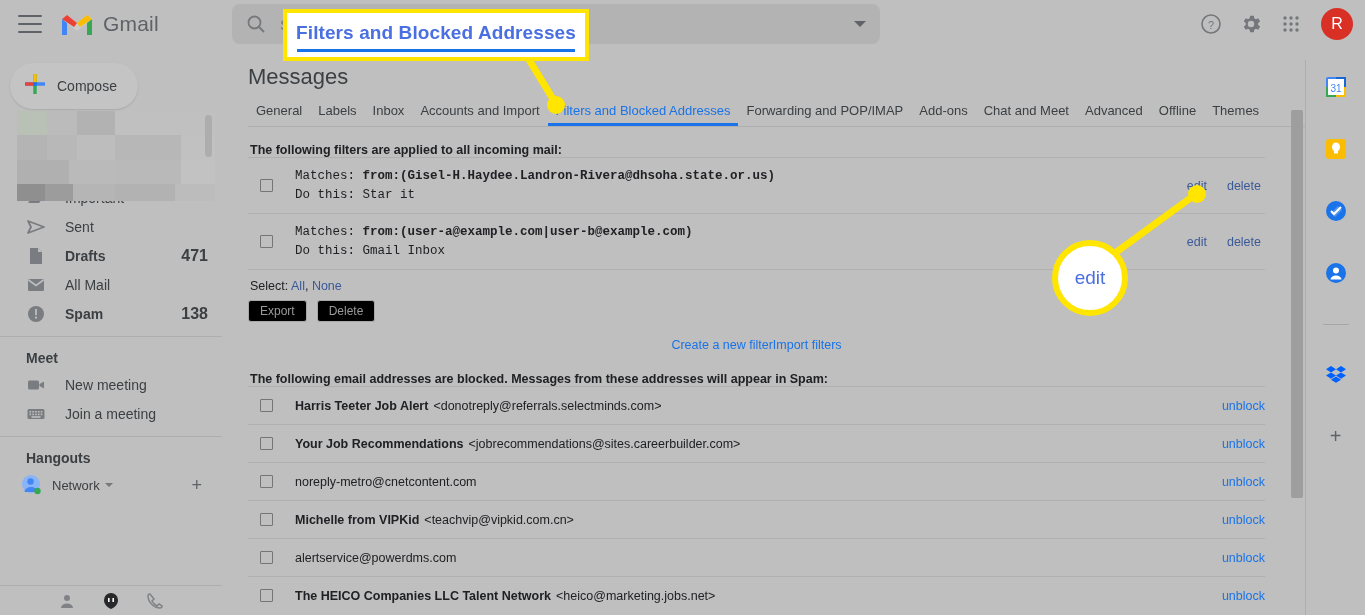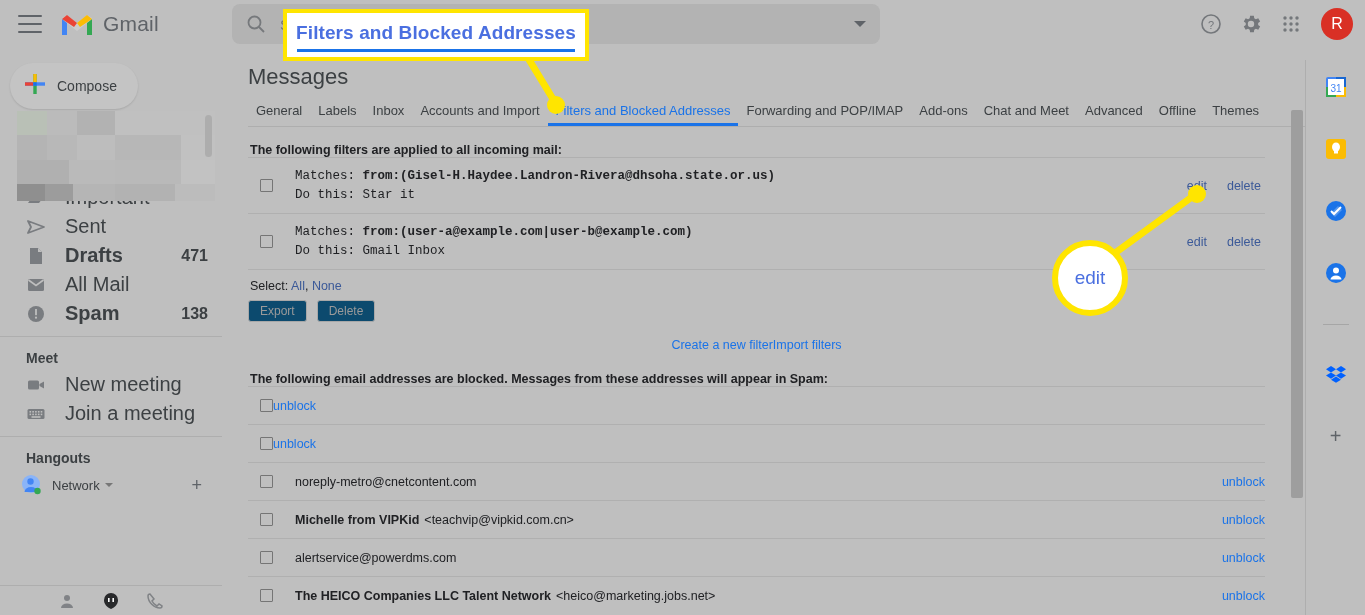--- a/index.html
+++ b/index.html
@@ -59,21 +59,21 @@
     cursor: pointer; box-shadow: 0 1px 2px rgba(0,0,0,.12);
   }
   .compose-label { font-size: 14px; color: #3c4043; }
   .navlist { margin-top: 16px; }
   .navitem {
     height: 29px; display: flex; align-items: center;
     padding-left: 26px; padding-right: 14px; cursor: pointer;
     border-top-right-radius: 16px; border-bottom-right-radius: 16px;
   }
   .navitem .nicon { width: 20px; height: 20px; opacity: .72; flex: none; }
-  .navitem .nlabel { margin-left: 19px; font-size: 20px; color: #3c4043; flex: 1; }
+  .navitem .nlabel { margin-left: 19px; font-size: 14px; color: #3c4043; flex: 1; }
   .navitem .ncount { font-size: 16px; color: #3c4043; }
   .navitem.bold .nlabel, .navitem.bold .ncount { font-weight: bold; }
 
   .section-hd {
     margin: 13px 0 4px 26px; font-size: 14px; font-weight: bold; color: #3c4043;
   }
   .sep { height: 1px; background: #aeaeae; margin: 8px 0 0 0; }
 
   .hangouts-user { display: flex; align-items: center; padding-left: 20px; height: 30px; }
   .hu-av { width: 22px; height: 22px; position: relative; }
@@ -118,21 +118,21 @@
   .ftl { font-size: 12.5px; color: #202124; line-height: 19px; font-family: Liberation Mono, monospace; }
   .ftl b { font-weight: bold; }
   .actions { display: flex; gap: 20px; margin-right: 4px; }
   .lnk { font-size: 12.5px; color: #3b5998; cursor: pointer; }
   .lnk.blue { color: #1a73e8; }
 
   .select-line { font-size: 12.5px; color: #202124; margin: 9px 0 0 2px; }
   .select-line a { color: #3b5998; cursor: pointer; }
   .btnrow { display: flex; gap: 10px; margin-top: 7px; }
   .gbtn {
-    font-size: 12px; color: #9a9a9a; background: #0c4a6e;
+    font-size: 12px; color: #9a9a9a; background: #000000;
     border: 1px solid #a8a8a8; border-radius: 3px; padding: 3px 11px; cursor: default;
     font-family: "Liberation Sans", sans-serif;
   }
 
   .center-links { display: flex; justify-content: center; margin-top: 16px; }
 
   .block-row { display: flex; align-items: center; height: 37px; }
   .block-text { margin-left: 22px; flex: 1; font-size: 12.5px; color: #202124; }
   .block-text b { font-weight: bold; }
   .block-text .addr { color: #202124; font-weight: normal; }
@@ -468,25 +468,27 @@
       <div class="center-links">
         <span class="lnk blue">Create a new filter</span>
         <span class="lnk blue">Import filters</span>
       </div>
 
       <div class="lead" style="margin-top:20px">The following email addresses are blocked. Messages from these addresses will appear in Spam:</div>
       <div id="blocked">
           <div class="rowline"></div>
           <div class="block-row">
             <span class="cbox"></span>
+            <div class="block-text"><b>Harris Teeter Job Alert</b><span class="addr" style="margin-left: 5px;">&lt;donotreply@referrals.selectminds.com&gt;</span></div>
             <span class="lnk blue">unblock</span>
           </div>
           <div class="rowline"></div>
           <div class="block-row">
             <span class="cbox"></span>
+            <div class="block-text"><b>Your Job Recommendations</b><span class="addr" style="margin-left: 5px;">&lt;jobrecommendations@sites.careerbuilder.com&gt;</span></div>
             <span class="lnk blue">unblock</span>
           </div>
           <div class="rowline"></div>
           <div class="block-row">
             <span class="cbox"></span>
             <div class="block-text"><b></b><span class="addr">noreply-metro@cnetcontent.com</span></div>
             <span class="lnk blue">unblock</span>
           </div>
           <div class="rowline"></div>
           <div class="block-row">

